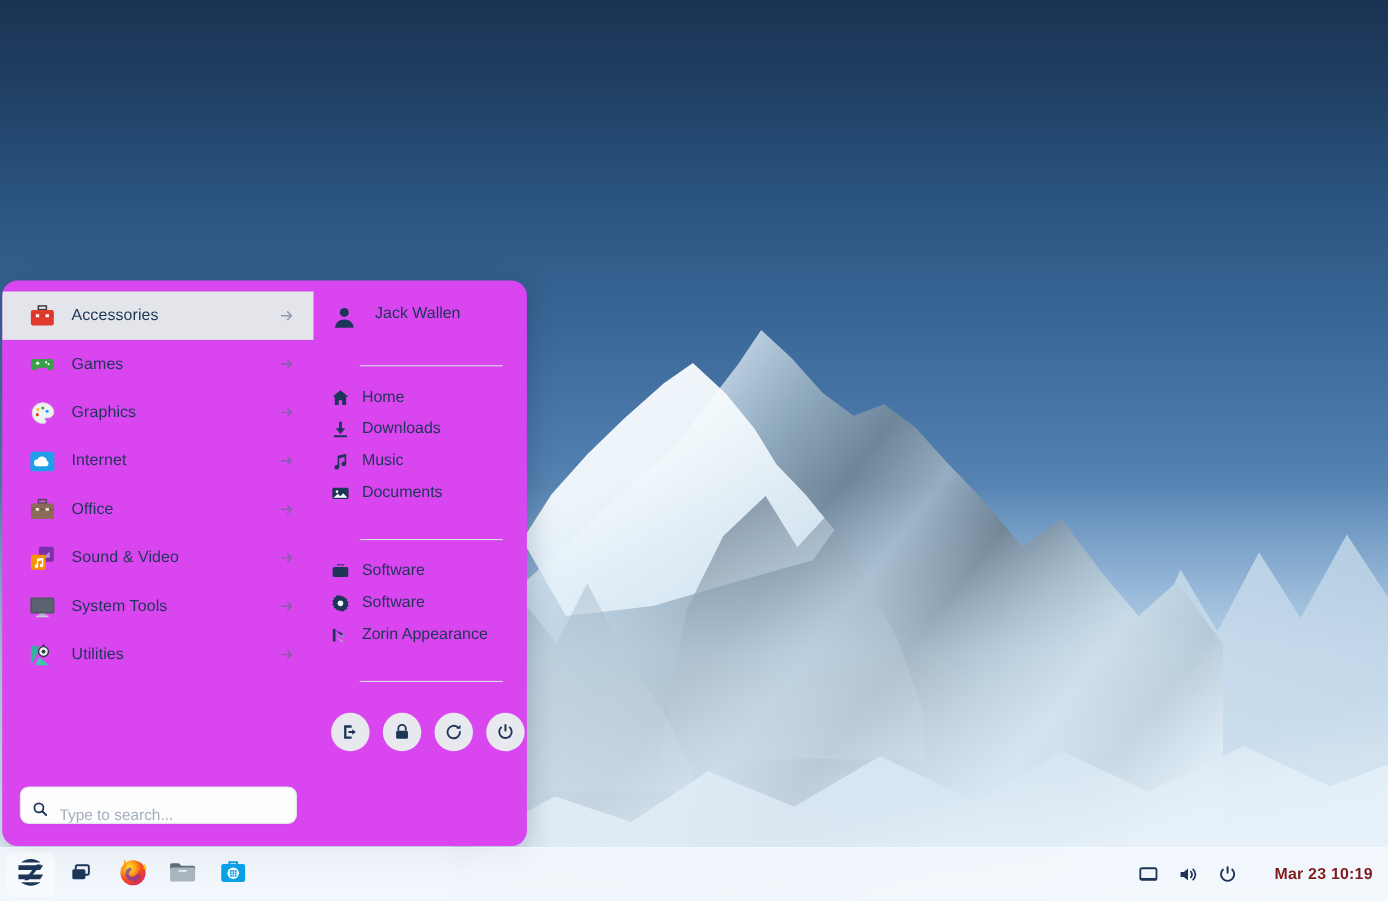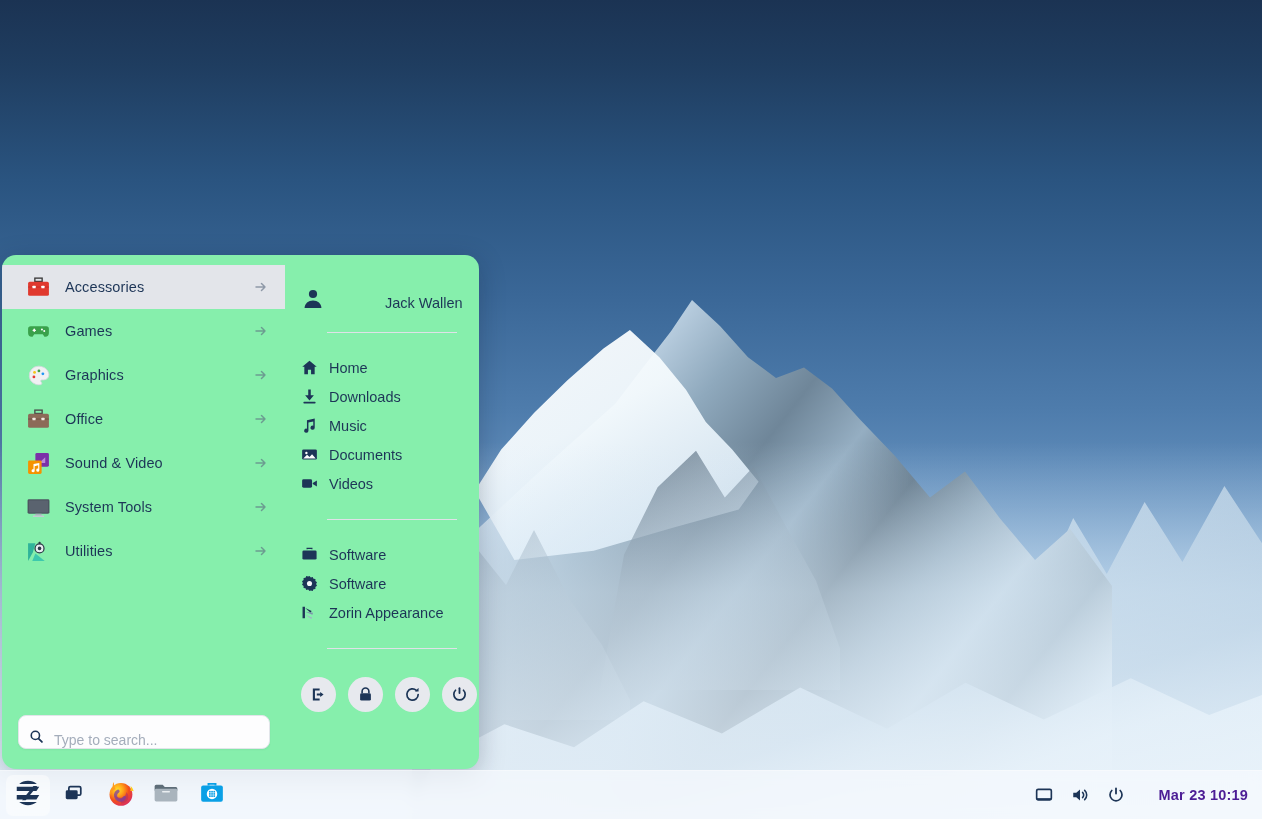--- a/index.html
+++ b/index.html
@@ -68,21 +68,21 @@
     left: 400px; top: 600px; width: 870px; height: 230px;
     background: linear-gradient(160deg, #eff6fb 0%, #dce9f4 30%, #b9cfe1 52%, #e6f0f8 72%, #f4f9fc 100%);
     clip-path: polygon(0% 100%, 4% 70%, 12% 54%, 20% 64%, 28% 44%, 37% 58%, 46% 38%, 56% 56%, 65% 36%, 74% 52%, 84% 34%, 93% 50%, 100% 40%, 100% 100%);
     opacity: .88;
   }
 
   
   #app-menu {
     position: absolute; left: 2px; top: 255px;
     width: 477px; height: 514px;
-    background: #86efac;
+    background: #d946ef;
     border-radius: 14px;
     box-shadow: 0 6px 26px rgba(10,25,45,.26);
     overflow: hidden;
     display: flex;
   }
   .menu-left {
     width: 283px; padding-top: 10px;
     display: flex; flex-direction: column;
   }
   .cat-list { flex: 1 1 auto; }
@@ -98,29 +98,29 @@
   .cat-label {
     flex: 1 1 auto; font-size: 14.5px; color: #1d3557; letter-spacing: .1px;
   }
   .cat-arrow { width: 16px; height: 16px; flex: 0 0 16px; opacity: .62; }
 
   .menu-right {
     width: 194px; padding: 22px 0 0 0;
     display: flex; flex-direction: column;
   }
   .user-row {
-    display: flex; align-items: flex-end; padding: 0 0 0 16px; height: 34px; gap: 44px;
+    display: flex; align-items: flex-start; padding: 0 0 0 16px; height: 34px;
   }
   .user-avatar { width: 24px; height: 24px; margin-right: 16px; flex: 0 0 24px; }
   .user-name { font-size: 14.5px; color: #1d3557; }
   .rdivider {
     height: 1px; background: #dfe2e8; margin: 21px 22px 20px 42px;
   }
   .place {
-    display: flex; align-items: center; height: 29px; padding-left: 16px;
+    display: flex; align-items: flex-start; height: 29px; padding-left: 16px;
   }
   .place-icon { width: 17px; height: 17px; flex: 0 0 17px; margin-right: 11px; }
   .place-label { font-size: 14.5px; color: #1d3557; }
 
   .sysbtn-row {
     display: flex; gap: 12px; padding: 8px 0 0 16px; align-items: center;
   }
   .sysbtn {
     width: 35px; height: 35px; border-radius: 50%;
     background: #e7e9ee; display: flex; align-items: center; justify-content: center;
@@ -157,21 +157,21 @@
   }
   .tb-item.active { background: rgba(255,255,255,.45); }
   .tb-spacer { flex: 1 1 auto; }
   .tb-right { display: flex; align-items: center; padding-right: 14px; gap: 6px; }
   .tray-ico {
     width: 30px; height: 30px; display: flex; align-items: center; justify-content: center;
     cursor: default;
   }
   .tray-ico svg { width: 18px; height: 18px; }
   .tb-clock {
-    font-size: 14.5px; font-weight: bold; color: #4c1d95;
+    font-size: 14.5px; font-weight: bold; color: #7f1d1d;
     margin-left: 22px; letter-spacing: .2px; white-space: nowrap;
   }
 </style>
 </head>
 <body>
 
 <div id="desktop">
 
   <div class="wp-sky"></div>
   <div class="mt mt-far"></div>
@@ -234,20 +234,34 @@
             </svg>
           </span>
           <span class="cat-label">Graphics</span>
           <span class="cat-arrow">
             <svg viewBox="0 0 16 16" width="16" height="16">
                 <path d="M3 8h9M8.5 4.5L12 8l-3.5 3.5" fill="none" stroke="#5c6b80" stroke-width="1.45" stroke-linecap="round" stroke-linejoin="round"></path>
               </svg>
           </span>
         </div>
 
+        <div class="cat">
+          <span class="cat-icon">
+            <svg viewBox="0 0 24 24" width="25" height="25">
+              <rect x="1.5" y="3.5" width="21" height="17" rx="2.4" fill="#1f9fe8"></rect>
+              <path d="M7.4 16.2a2.9 2.9 0 0 1 .3-5.8 4.3 4.3 0 0 1 8.2.9 2.6 2.6 0 0 1-.5 4.9z" fill="#fff"></path>
+            </svg>
+          </span>
+          <span class="cat-label">Internet</span>
+          <span class="cat-arrow">
+            <svg viewBox="0 0 16 16" width="16" height="16">
+                <path d="M3 8h9M8.5 4.5L12 8l-3.5 3.5" fill="none" stroke="#5c6b80" stroke-width="1.45" stroke-linecap="round" stroke-linejoin="round"></path>
+              </svg>
+          </span>
+        </div>
 
         <div class="cat">
           <span class="cat-icon">
             <svg viewBox="0 0 24 24" width="25" height="25">
               <rect x="8.5" y="3" width="7" height="3.2" fill="none" stroke="#4a4a4a" stroke-width="1.3"></rect>
               <rect x="2" y="6.5" width="20" height="13.5" rx="1.6" fill="#8c6a58"></rect>
               <rect x="2" y="10.8" width="20" height="1.6" fill="#6f5245" opacity=".6"></rect>
               <rect x="6.2" y="10.3" width="3" height="2.5" rx=".5" fill="#f1e7e0"></rect>
               <rect x="14.8" y="10.3" width="3" height="2.5" rx=".5" fill="#f1e7e0"></rect>
             </svg>
@@ -369,29 +383,20 @@
         </div>
         <div class="place">
           <span class="place-icon">
             <svg viewBox="0 0 24 24" width="17" height="17">
                 <rect x="1.6" y="4.8" width="20.8" height="14.4" rx="2" fill="#1d3557"></rect>
                 <circle cx="7.6" cy="9.8" r="1.7" fill="#fff"></circle>
                 <path d="M3.2 17.6l5.4-5.2 3.4 3.3 3.6-3.9 5.2 5.8z" fill="#fff"></path>
               </svg>
           </span>
           <span class="place-label">Documents</span>
-        </div>
-        <div class="place">
-          <span class="place-icon">
-            <svg viewBox="0 0 24 24" width="17" height="17">
-                <rect x="1.6" y="6" width="14" height="12" rx="2" fill="#1d3557"></rect>
-                <path d="M16.6 11.4l5.8-3.6v8.4l-5.8-3.6z" fill="#1d3557"></path>
-              </svg>
-          </span>
-          <span class="place-label">Videos</span>
         </div>
       </div>
 
       <div class="rdivider"></div>
 
       <div>
         <div class="place">
           <span class="place-icon">
             <svg viewBox="0 0 24 24" width="17" height="17">
                 <path d="M8.6 4.6V3.4h6.8v1.2" fill="none" stroke="#1d3557" stroke-width="1.6"></path>

